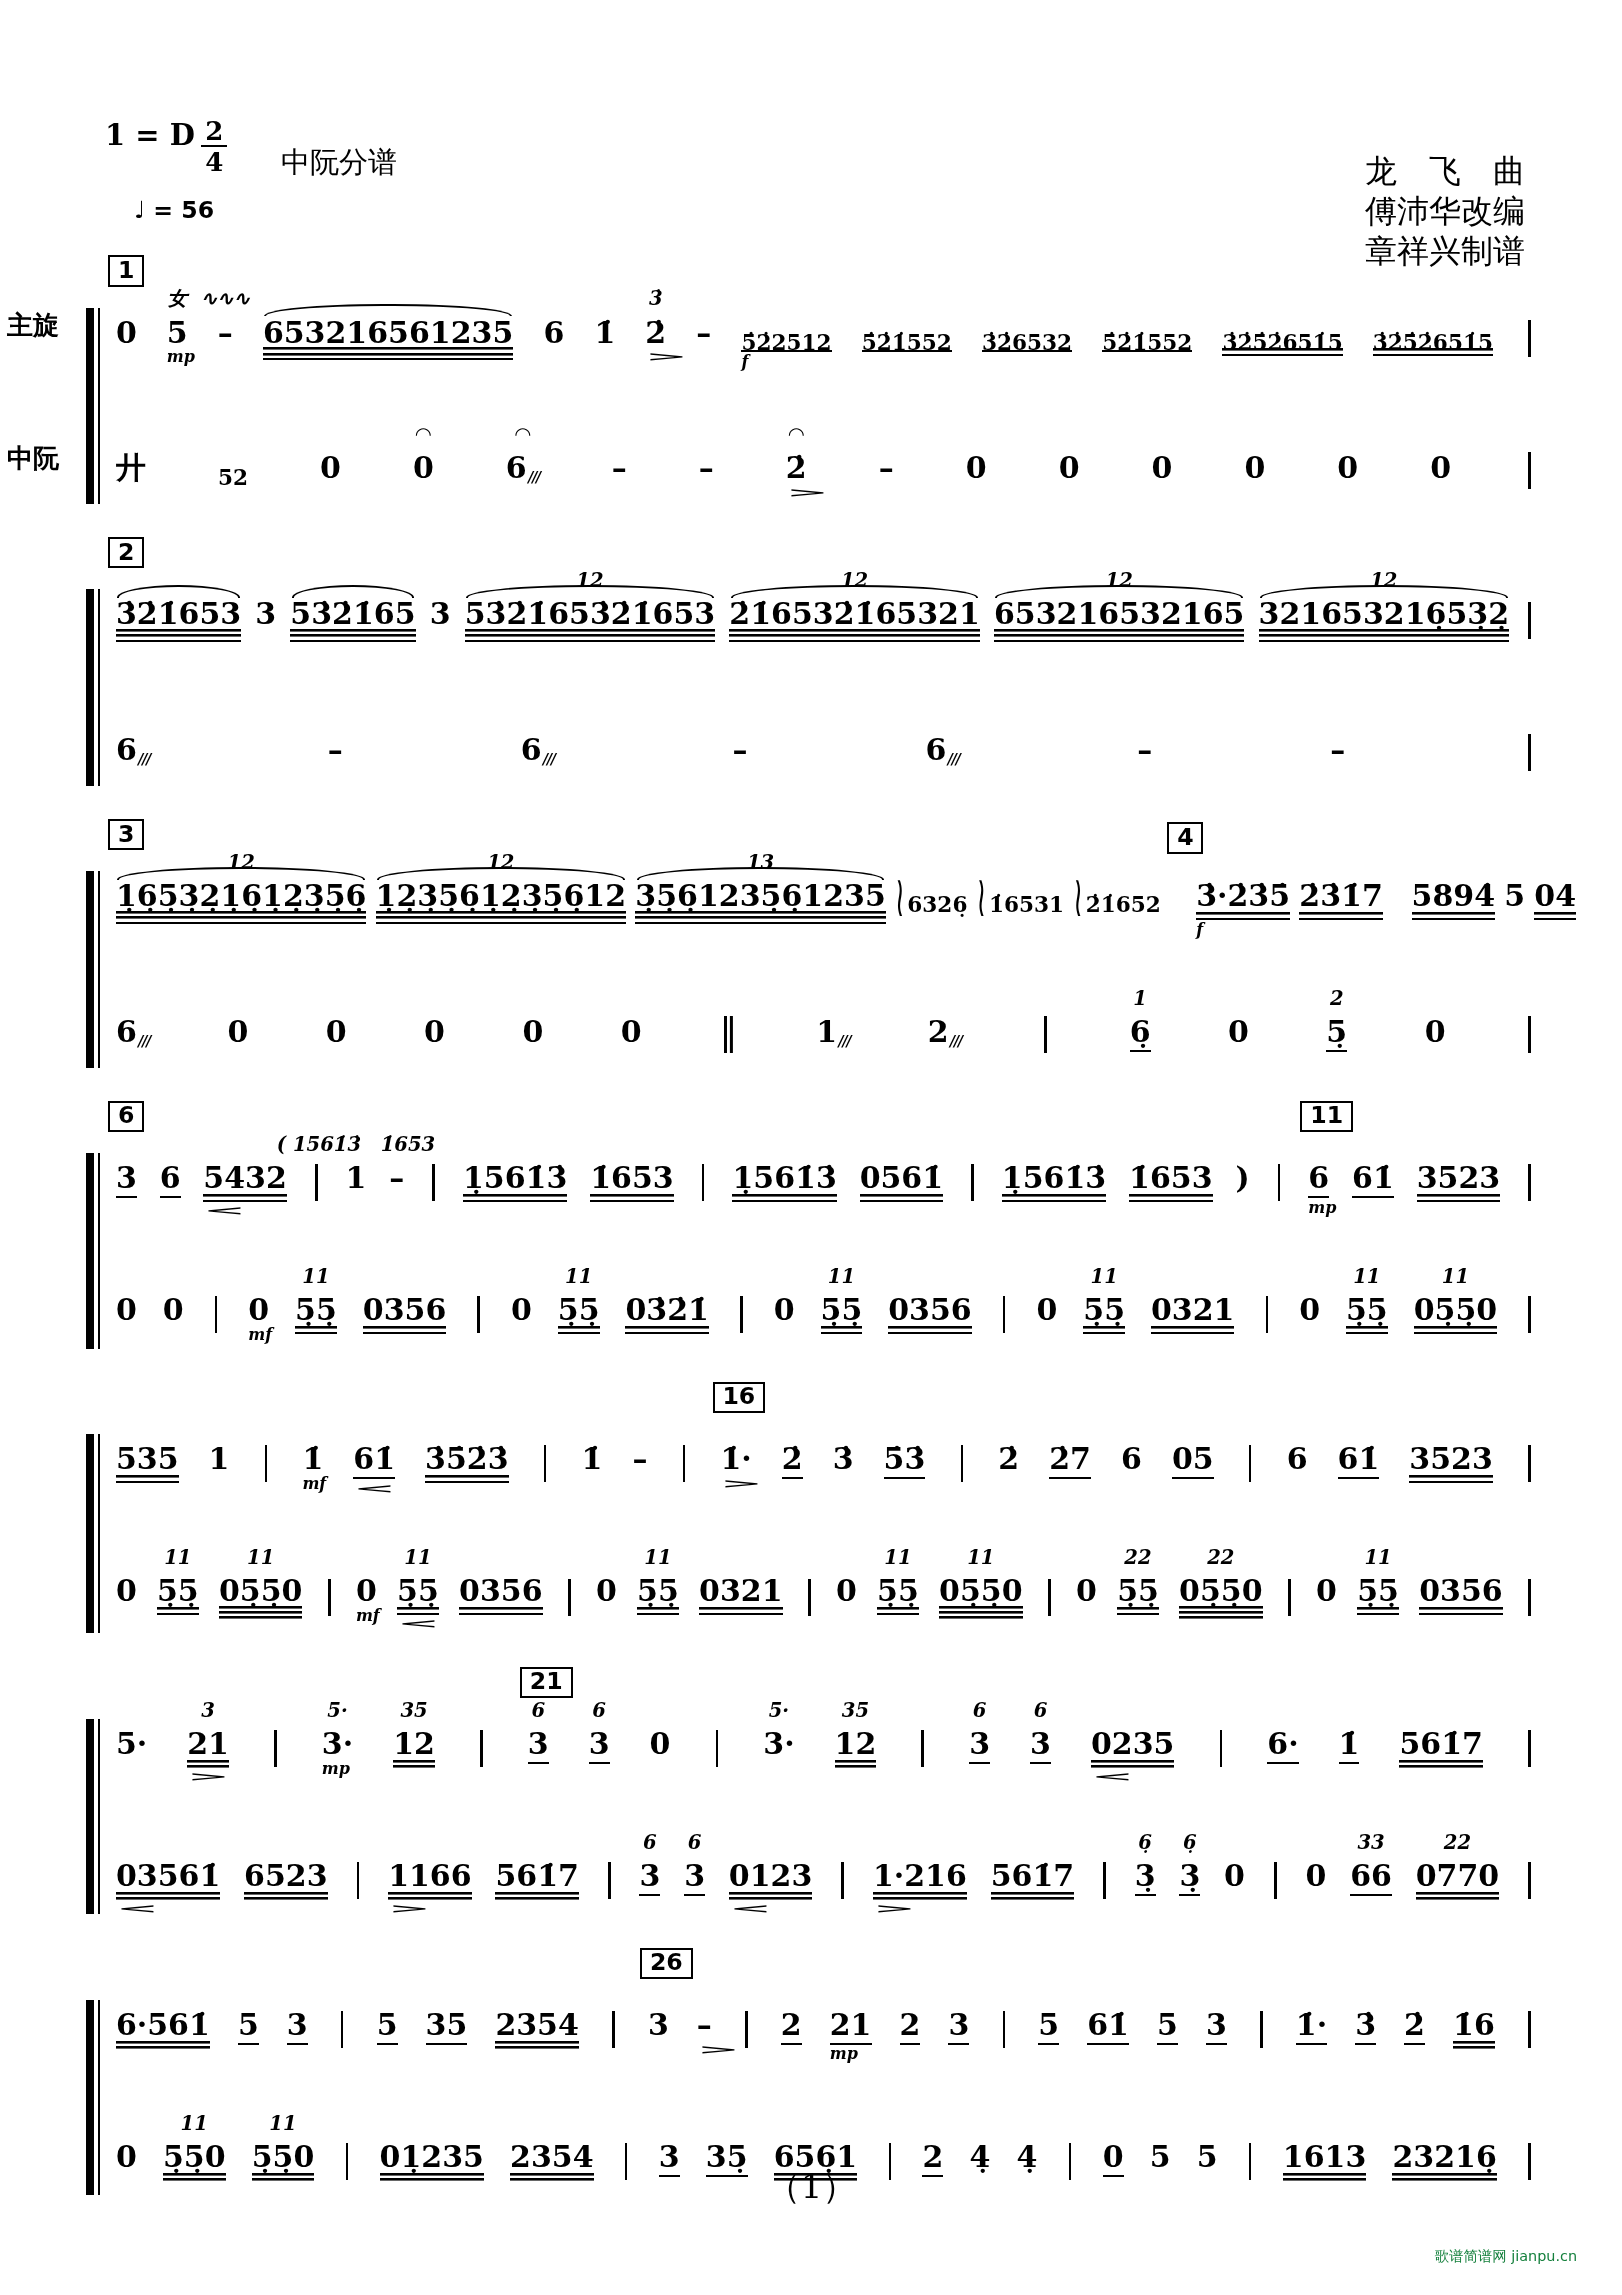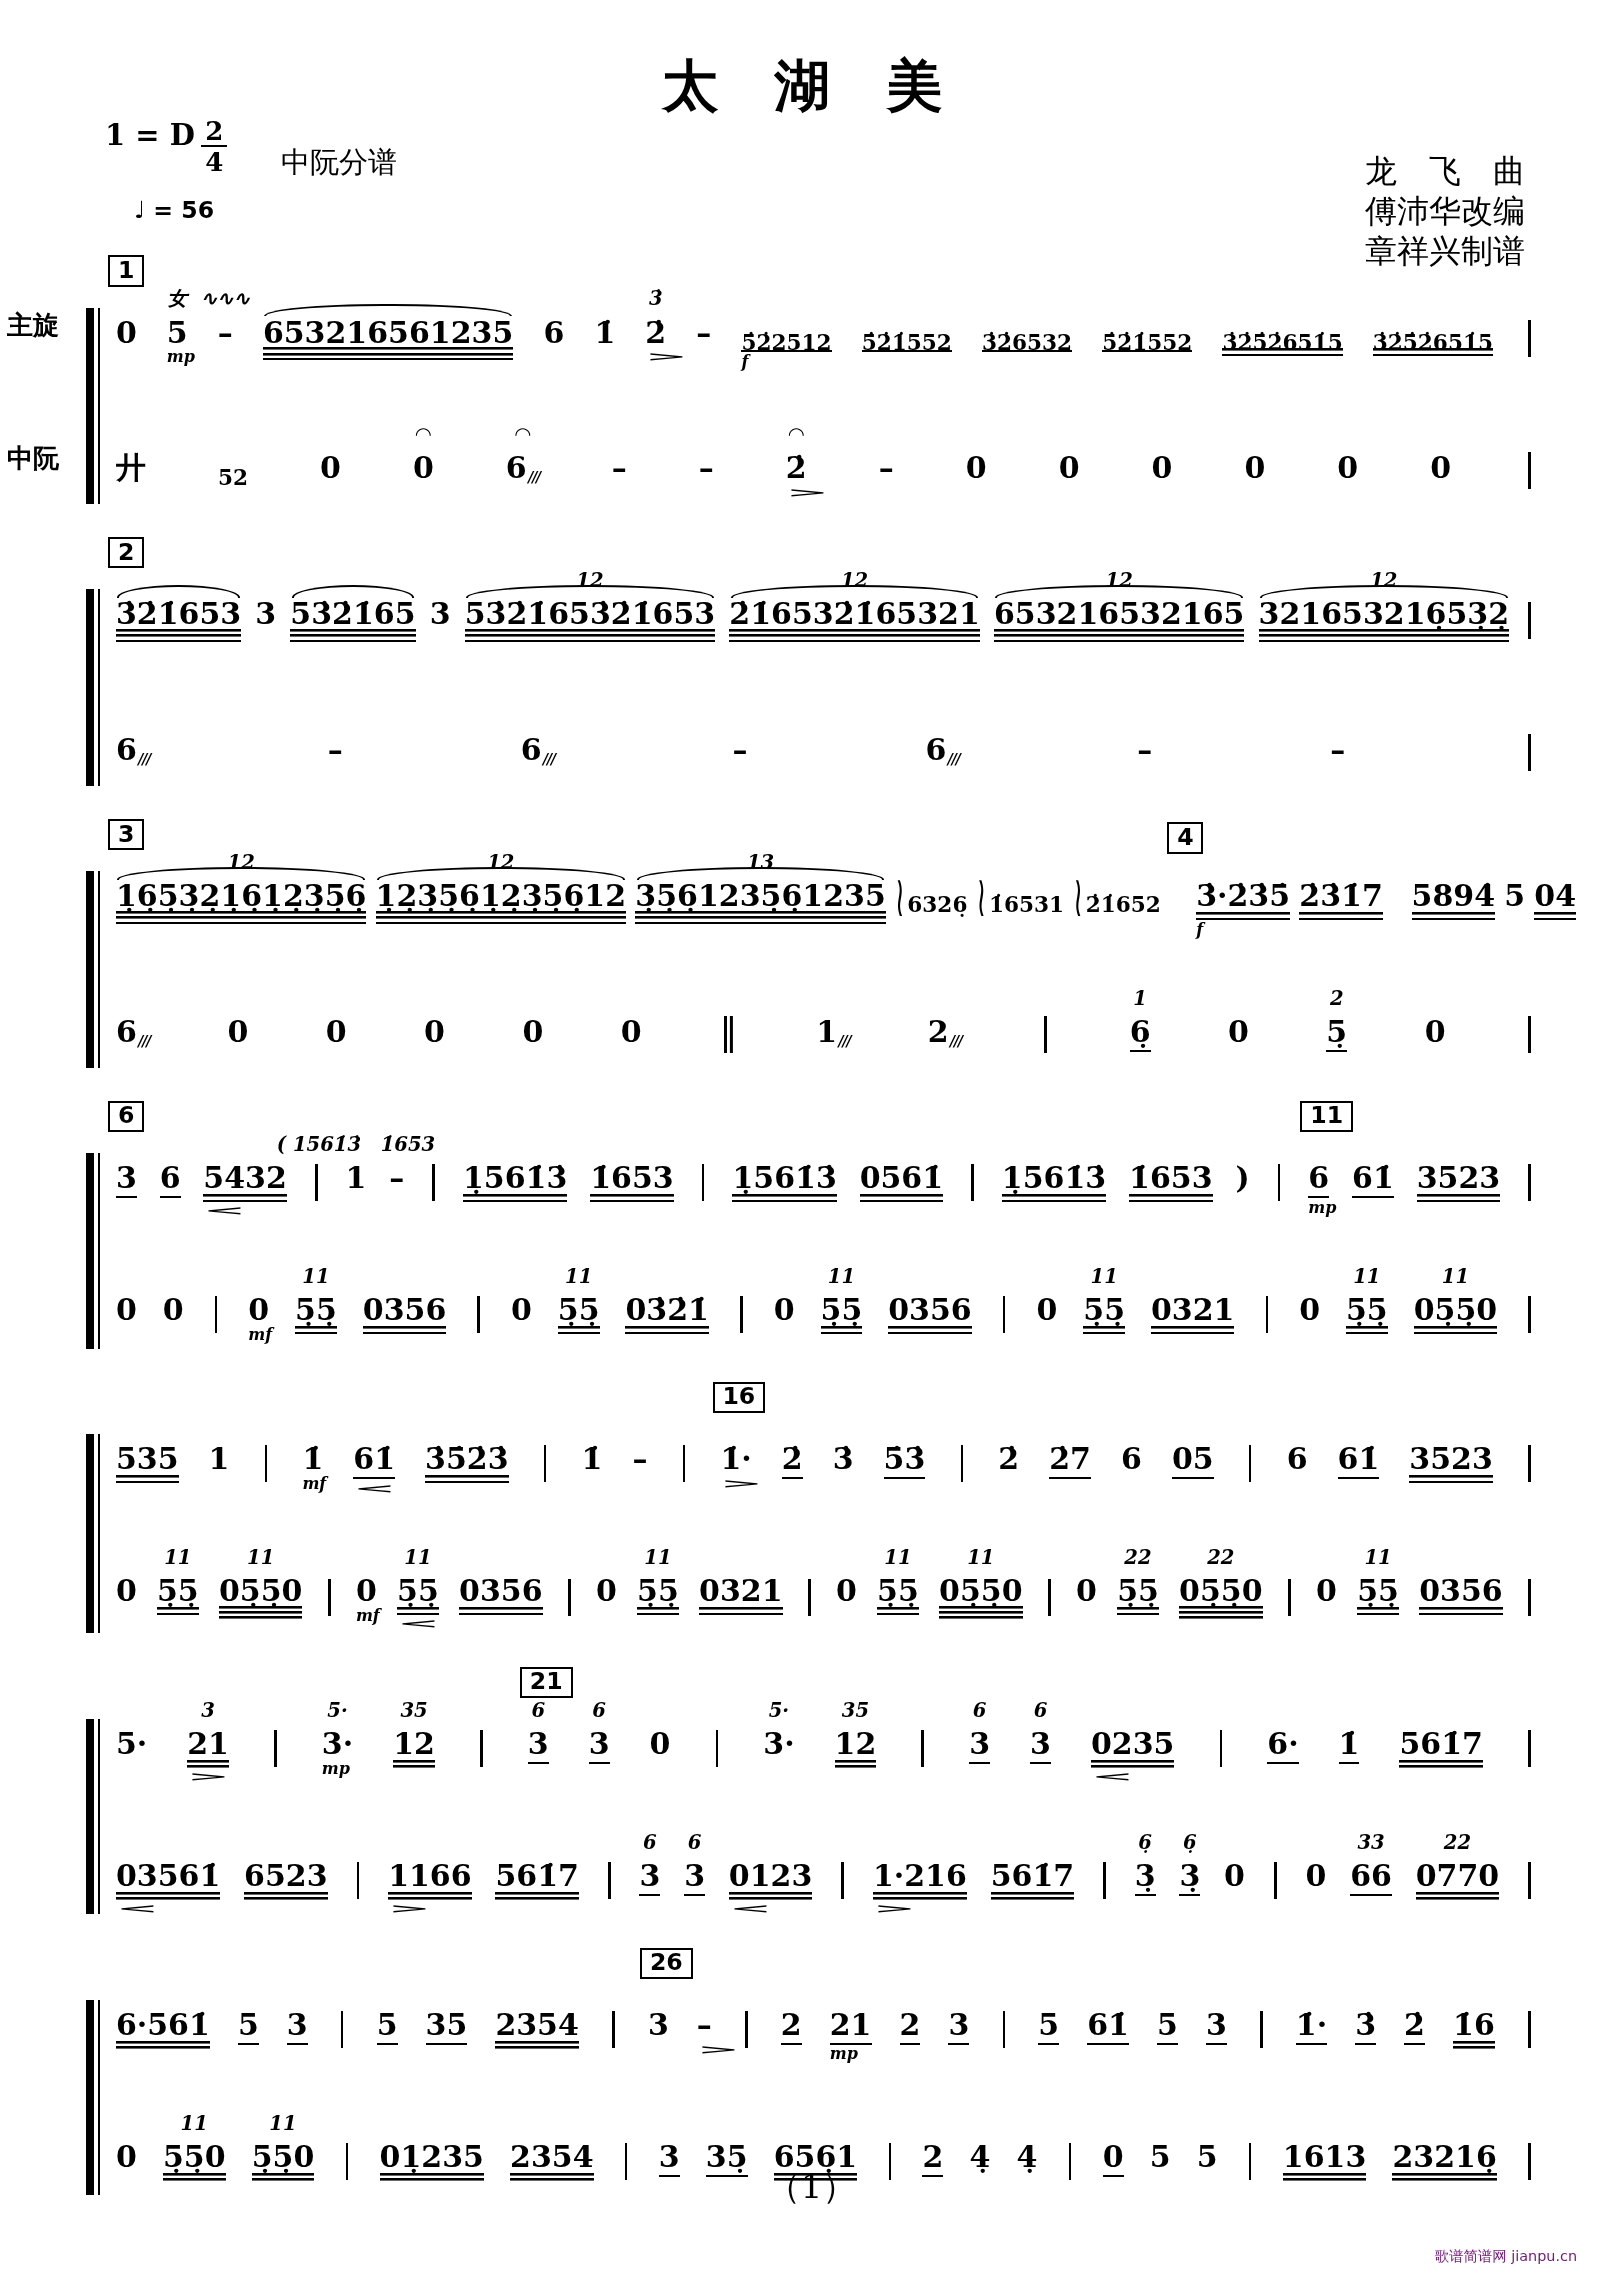--- a/index.html
+++ b/index.html
@@ -88,30 +88,29 @@
   .arp{font-size:26px;transform:scaleY(2.2);transform-origin:center;display:inline-block;
     margin-right:2.6px;align-self:center;font-weight:normal;}
   .reh{
     position:absolute;bottom:calc(100% + 30px);left:-7.9px;
     border:2px solid #000;padding:0.7px 7.9px 2px 7.9px;
     font-size:23.6px;font-weight:bold;font-style:normal;
     font-family:"DejaVu Sans","Liberation Sans",sans-serif;
   }
   
   .pagenum{position:absolute;bottom:85px;left:0;right:0;text-align:center;font-size:34px;}
-  .watermark{position:absolute;bottom:29px;right:46px;font-size:14.4px;color:#701a75;
+  .watermark{position:absolute;bottom:29px;right:46px;font-size:14.4px;color:#15803d;
     font-family:"DejaVu Sans","Liberation Sans",sans-serif;}
 </style>
 </head>
 <body>
 
 <div class="page">
 
   <div class="header">
-    <div class="title">太 湖 美</div>
     <div class="keyblock">
       <span>1 = D</span>
       <span class="ts">
         <span class="tsn">2</span>
         <span class="tsd">4</span>
       </span>
     </div>
     <div class="tempo">♩ = 56</div>
     <div class="partlabel">中阮分谱</div>
     <div class="credits">

